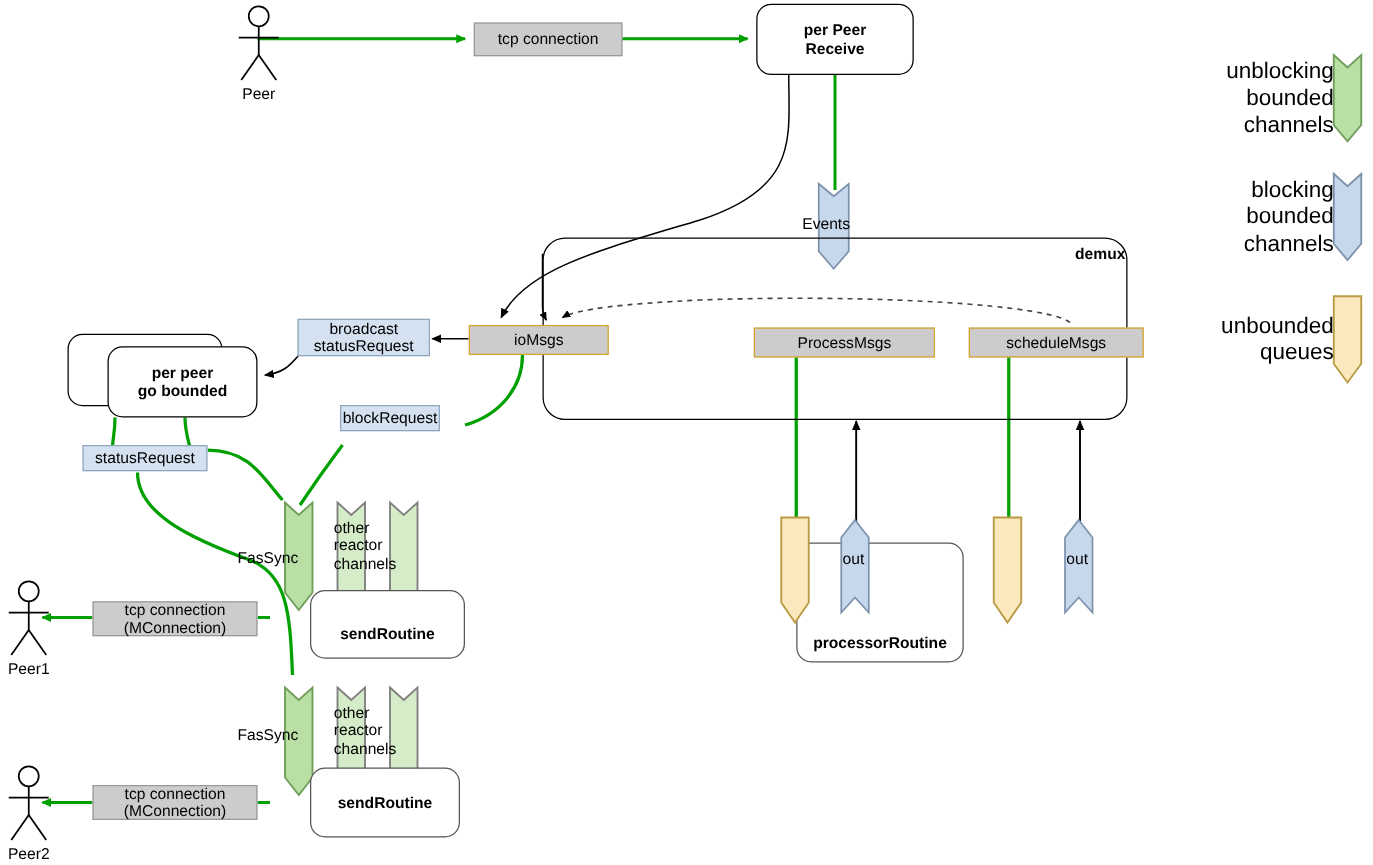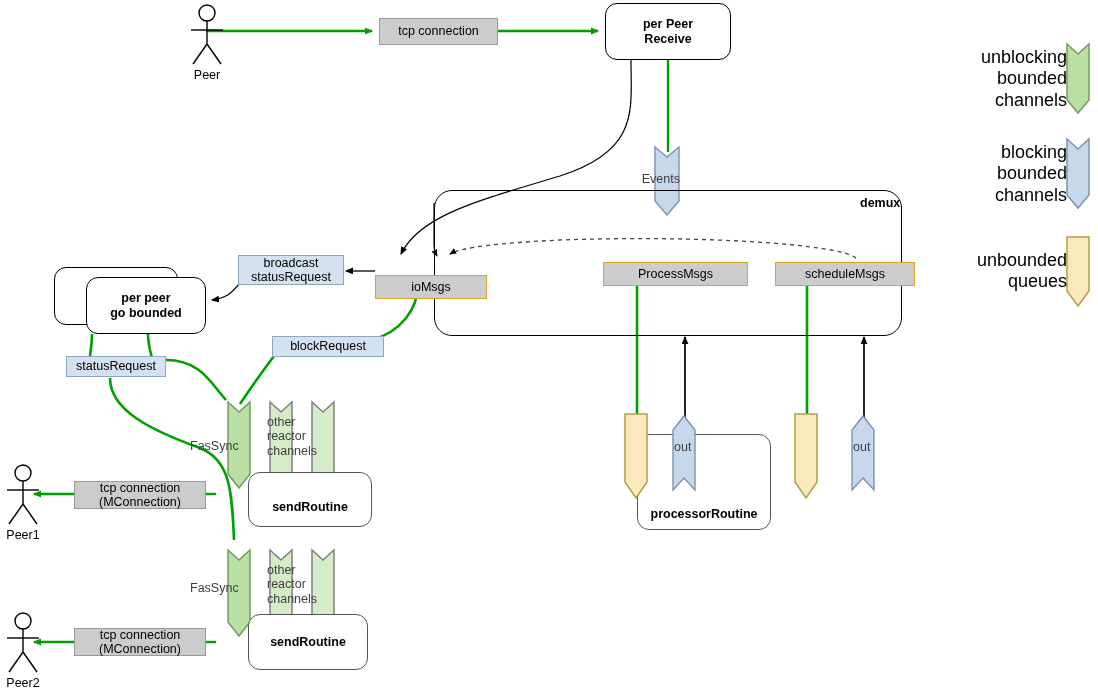--- a/index.html
+++ b/index.html
@@ -17,21 +17,21 @@
   .msgbox{background:#cccccc;border:1.6px solid #d6a52a;font-size:12.5px;}
   
   .bluebox{background:#d4e1f0;border:1px solid #8fa7bd;font-size:12.5px;}
   
   .rbox{background:#ffffff;border:1.6px solid #000;border-radius:12px;
         font-size:12.5px;font-weight:bold;}
   .rbox.thin{border:1.4px solid #555;margin-left:32px;}
   .container{background:transparent;border:1.3px solid #000;border-radius:18px;}
 
   .routine-label{position:absolute;font-size:12.5px;font-weight:bold;}
-  .plainlabel{position:absolute;font-size:12.5px;color:#404040;line-height:1.15;}
+  .plainlabel{position:absolute;font-size:12.5px;color:#000000;line-height:1.15;}
 
   
   .chan{position:absolute;}
   .chan svg{display:block;overflow:visible;}
 
   .actor{position:absolute;}
   .actor svg{display:block;}
   .actor .nm{position:absolute;left:50%;transform:translateX(-50%);
              top:100%;margin-top:2px;font-size:12.5px;white-space:nowrap;}
 
@@ -147,32 +147,32 @@
   <div class="chan" style="left:653px;top:145px;width:30px;height:72px;">
     <svg width="30" height="72" viewBox="0 0 30 72">
       <path d="M2,2 L14,12 L26,2 L26,56 L14,70 L2,56 Z" fill="#c8d8ec" stroke="#7d93ad" stroke-width="1.4"></path>
     </svg>
   </div>
   <div class="plainlabel" style="left:634px;top:172px;width:46px;text-align:right;">Events</div>
 
   <div class="node container" style="left:434px;top:190px;width:468px;height:146px;"></div>
   <div class="routine-label" style="left:860px;top:196px;">demux</div>
 
-  <div class="node msgbox" style="left:375px;top:275px;width:112px;height:24px;">ioMsgs</div>
+  <div class="node msgbox" style="left:375px;top:260px;width:112px;height:24px;">ioMsgs</div>
   <div class="node msgbox" style="left:603px;top:262px;width:145px;height:24px;">ProcessMsgs</div>
   <div class="node msgbox" style="left:775px;top:262px;width:140px;height:24px;text-align:center;">scheduleMsgs</div>
 
   <div class="node bluebox" style="left:238px;top:255px;width:106px;height:30px;">
     <span style="display:block;">
       <span>broadcast</span><br>
       <span>statusRequest</span>
     </span>
   </div>
 
-  <div class="node bluebox" style="left:272px;top:336px;width:112px;height:21px;">blockRequest</div>
+  <div class="node bluebox" style="left:272px;top:324px;width:80px;height:21px;">blockRequest</div>
 
   <div class="node bluebox" style="left:66px;top:356px;width:100px;height:21px;">statusRequest</div>
 
   <div class="node rbox" style="left:54px;top:267px;width:124px;height:58px;"></div>
   <div class="node rbox" style="left:86px;top:277px;width:120px;height:57px;background:#fff;">
     <span style="display:block;">
       <span>per peer</span><br>
       <span>go bounded</span>
     </span>
   </div>

